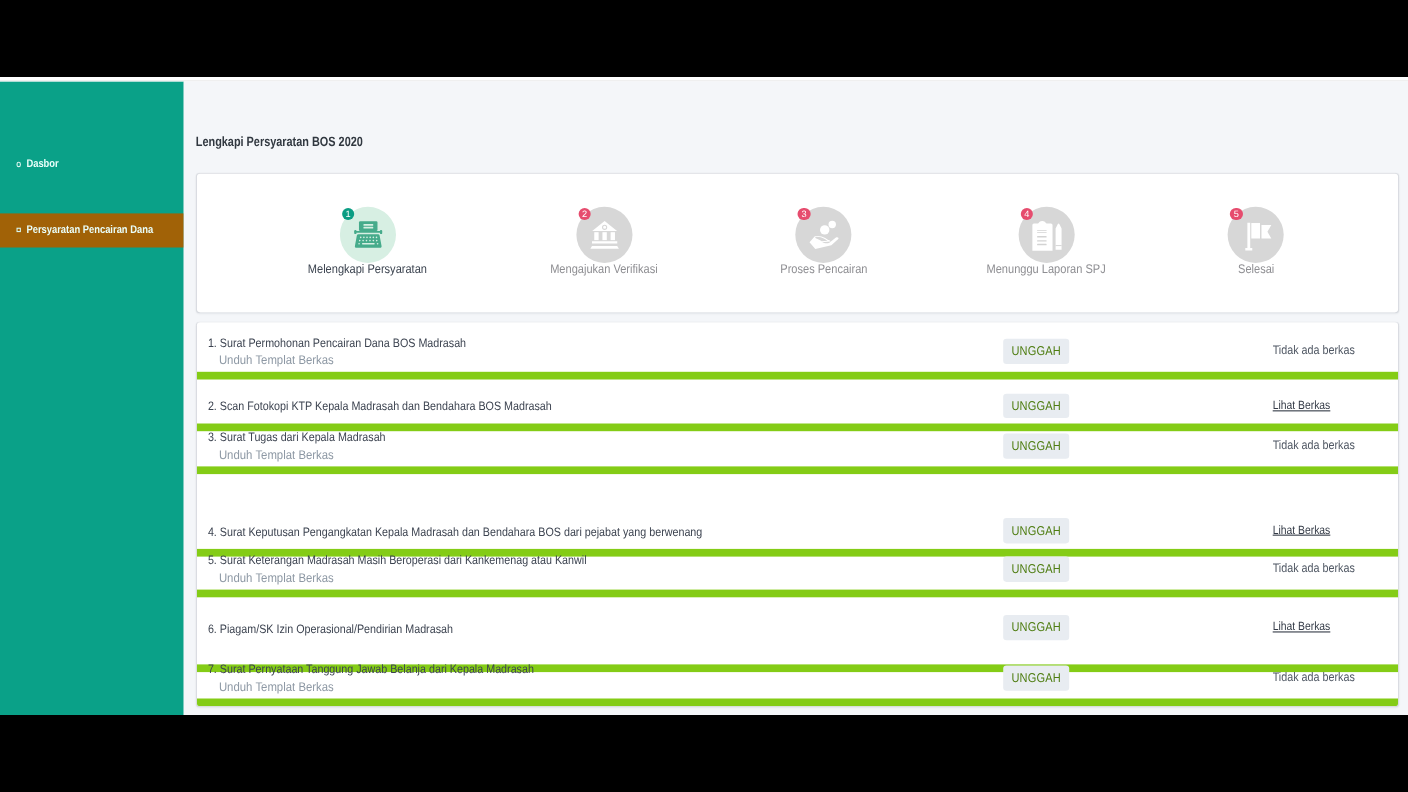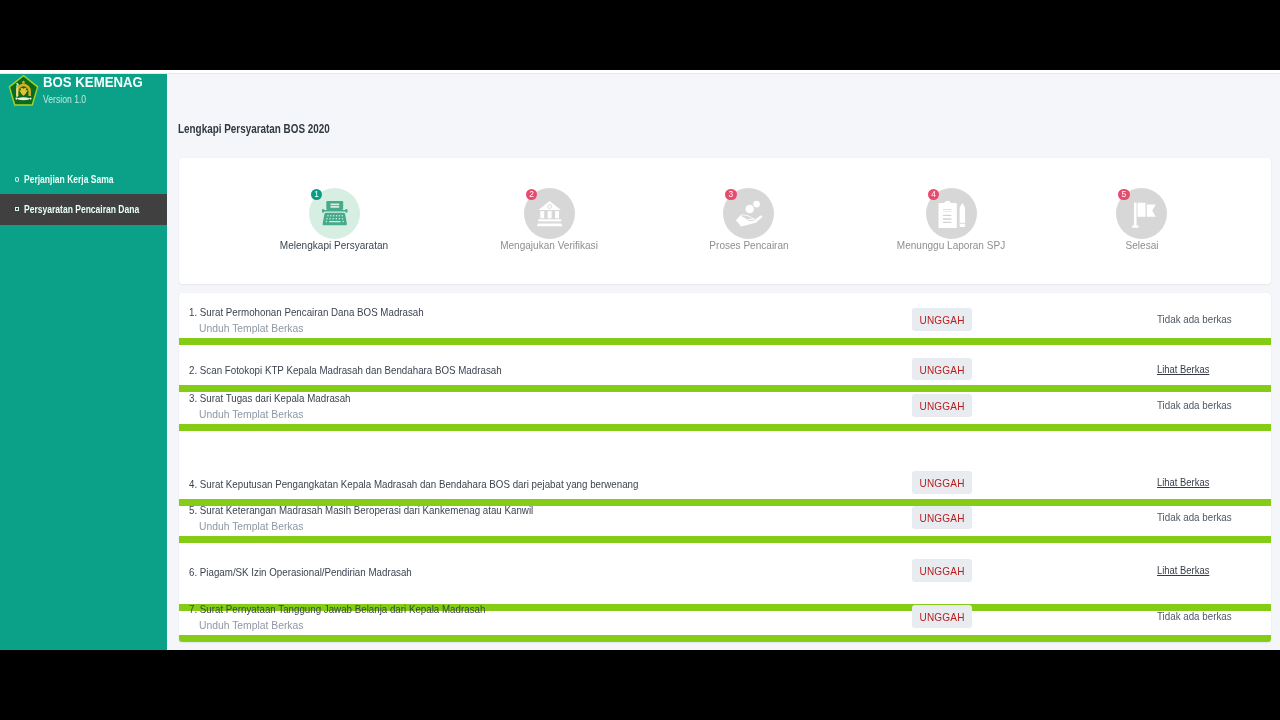--- a/index.html
+++ b/index.html
@@ -16,21 +16,21 @@
   .brand-logo{position:absolute;left:7.6px;top:0.2px;width:31px;height:32.3px;}
   .brand-title{position:absolute;left:42.8px;top:-0.3px;font-size:14.7px;font-weight:bold;
                color:#f4fffc;line-height:16px;white-space:nowrap;
                transform-origin:left top;transform:scaleX(0.90);}
   .brand-sub{position:absolute;left:42.8px;top:20.4px;font-size:10.4px;color:#bfe9e0;
              line-height:11px;white-space:nowrap;
              transform-origin:left top;transform:scaleX(0.83);}
 
   .nav-item{position:absolute;left:0;width:167px;height:30px;display:flex;align-items:center;
             padding-left:14.5px;box-sizing:border-box;color:#eafffa;}
-  .nav-item.active{background:#404040;height:31px;}
+  .nav-item.active{background:#a16207;height:31px;}
   .nav-lbl{font-size:10.1px;font-weight:bold;white-space:nowrap;display:inline-block;
            transform-origin:left center;transform:scaleX(0.845);}
   .nav-dot{width:4.4px;height:4.6px;border:1px solid #d8f5ee;border-radius:50%;margin-right:5.0px;
            flex:0 0 4.4px;box-sizing:border-box;}
   .nav-dot.sq{border-radius:0px;}
 
   
   #main{position:absolute;left:167px;top:0;width:1113px;height:576px;background:#f4f6f9;}
   .topbar{position:absolute;left:0;top:0;width:1113px;height:37.2px;background:#ffffff;}
   .burger{position:absolute;left:11.5px;top:3px;width:29.4px;height:22.8px;border-radius:4px;
@@ -65,57 +65,39 @@
               white-space:nowrap;font-size:11.4px;color:#8e8e92;line-height:13px;}
   .step-label.on{color:#3c4450;}
 
   
   #listcard{left:11.6px;top:219px;width:1092px;height:348.5px;overflow:hidden;}
   .row{position:absolute;left:0;width:1092px;border-bottom:7px solid #84cc16;box-sizing:border-box;}
   .r-title{position:absolute;left:10.8px;font-size:11.1px;color:#3c4350;white-space:nowrap;
            line-height:13px;transform-origin:left top;transform:scaleX(0.879);}
   .r-sub{position:absolute;left:20.3px;font-size:11.4px;color:#8d98a4;white-space:nowrap;
          line-height:13px;transform-origin:left top;transform:scaleX(0.908);}
-  .btn-up{position:absolute;left:733.0px;width:60.7px;height:22.7px;background:#e8ecf1;color:#b91c1c;
+  .btn-up{position:absolute;left:733.0px;width:60.7px;height:22.7px;background:#e8ecf1;color:#4d7c0f;
           border-radius:3px;display:flex;align-items:center;justify-content:center;
           box-sizing:border-box;}
   .btn-up span{display:inline-block;font-size:11.6px;letter-spacing:.2px;transform:scaleX(0.865);}
   .stat{position:absolute;left:978px;font-size:11.3px;color:#4f5763;white-space:nowrap;
         line-height:13px;transform-origin:left top;transform:scaleX(0.865);}
   .stat.link{text-decoration:underline;color:#343b47;font-size:10.9px;}
 </style>
 </head>
 <body>
 
 <div id="browser">
  <div id="chrome-line"></div>
  <div id="app">
 
   <div id="sidebar">
-    <div class="brand">
-      <span class="brand-logo">
-        <svg viewBox="0 0 100 100" width="31" height="32.3" preserveAspectRatio="none">
-          <polygon points="50,2 98,39 80,98 20,98 2,39" fill="#a8d22c"></polygon>
-          <polygon points="50,8 93,41 76.5,94 23.5,94 7,41" fill="#0a6b1c"></polygon>
-          <path d="M50,30 A24,24 0 0 1 74,54 v14 h-8 V54 A16,16 0 0 0 50,38 A16,16 0 0 0 34,54 v14 H26 V54 A24,24 0 0 1 50,30 Z" fill="#d9b21e"></path>
-          <polygon points="50,19 51.9,23.6 56.8,24 53.1,27.4 54.2,32.2 50,29.6 45.8,32.2 46.9,27.4 43.2,24 48.1,23.6" fill="#d9b21e"></polygon>
-          <path d="M50,46 q-5,-4.5 -11,-3.5 q3,3.5 4,8.5 q-4,-2 -7,-1 q4,4 6,9.5 q4,5.5 8,7.5 q4,-2 8,-7.5 q2,-5.5 6,-9.5 q-3,-1 -7,1 q1,-5 4,-8.5 q-6,-1 -11,3.5Z" fill="#e5c233"></path>
-          <path d="M29,75 q21,-6.5 42,0 q-2,5.5 -21,6.5 q-19,-1 -21,-6.5Z" fill="#eaf0df"></path>
-          <circle cx="27.5" cy="76" r="3.6" fill="#eaf0df"></circle>
-          <circle cx="72.5" cy="76" r="3.6" fill="#eaf0df"></circle>
-          <path d="M29,27 q5,2 7,8 l-4,2 q-2,-5 -6,-7Z" fill="#dfead0"></path>
-          <rect x="27" y="34" width="4.4" height="38" rx="2" fill="#dfead0"></rect>
-        </svg>
-      </span>
-      <div class="brand-title">BOS KEMENAG</div>
-      <div class="brand-sub">Version 1.0</div>
-    </div>
-    <div class="nav-item" style="top:90.5px">
+    <div class="nav-item" style="top:60.5px">
       <span class="nav-dot"></span>
-      <span class="nav-lbl">Perjanjian Kerja Sama</span>
+      <span class="nav-lbl">Dasbor</span>
     </div>
     <div class="nav-item active" style="top:119.7px">
       <span class="nav-dot sq"></span>
       <span class="nav-lbl">Persyaratan Pencairan Dana</span>
     </div>
   </div>
 
   <div id="main">
     <div class="pagetitle">Lengkapi Persyaratan BOS 2020</div>
 

